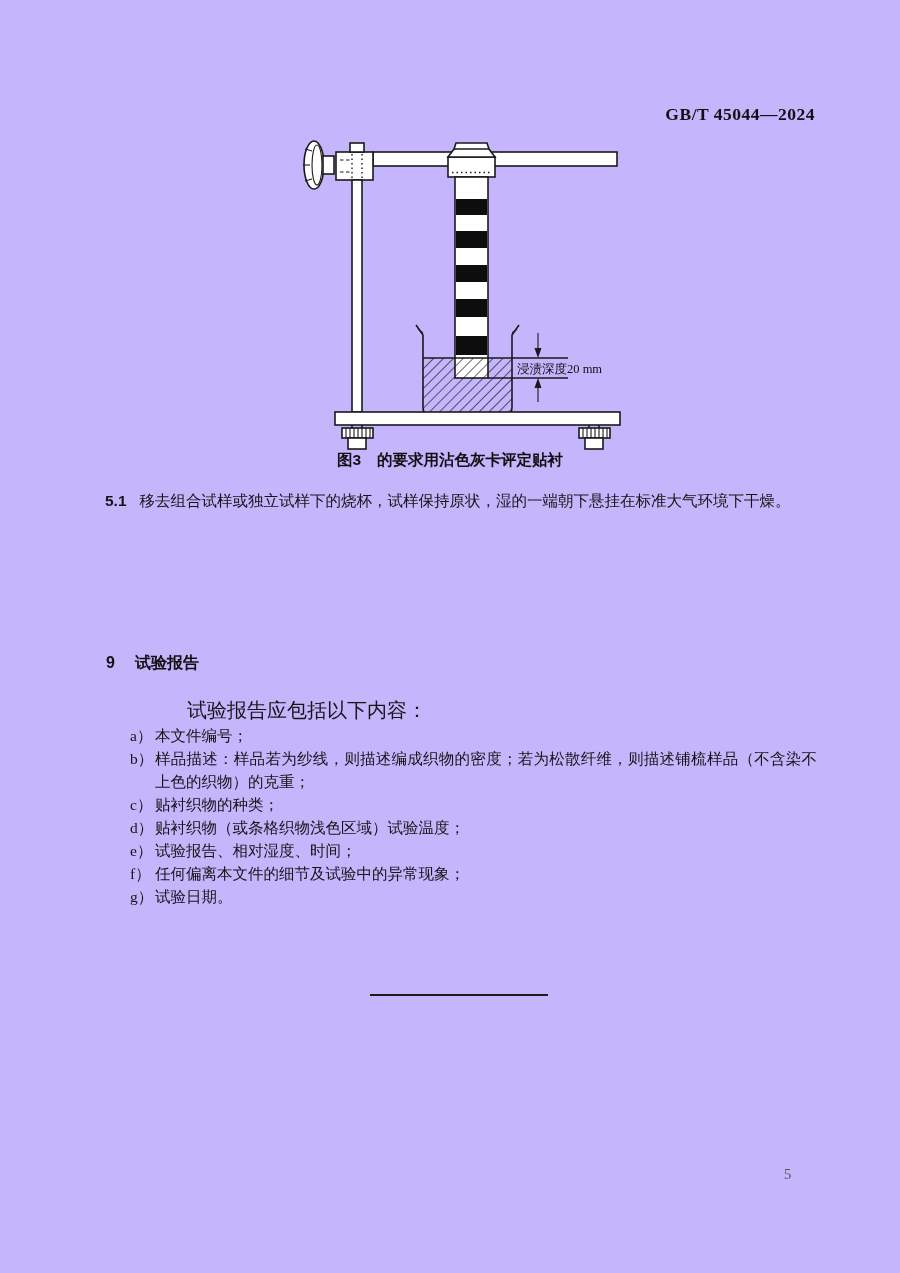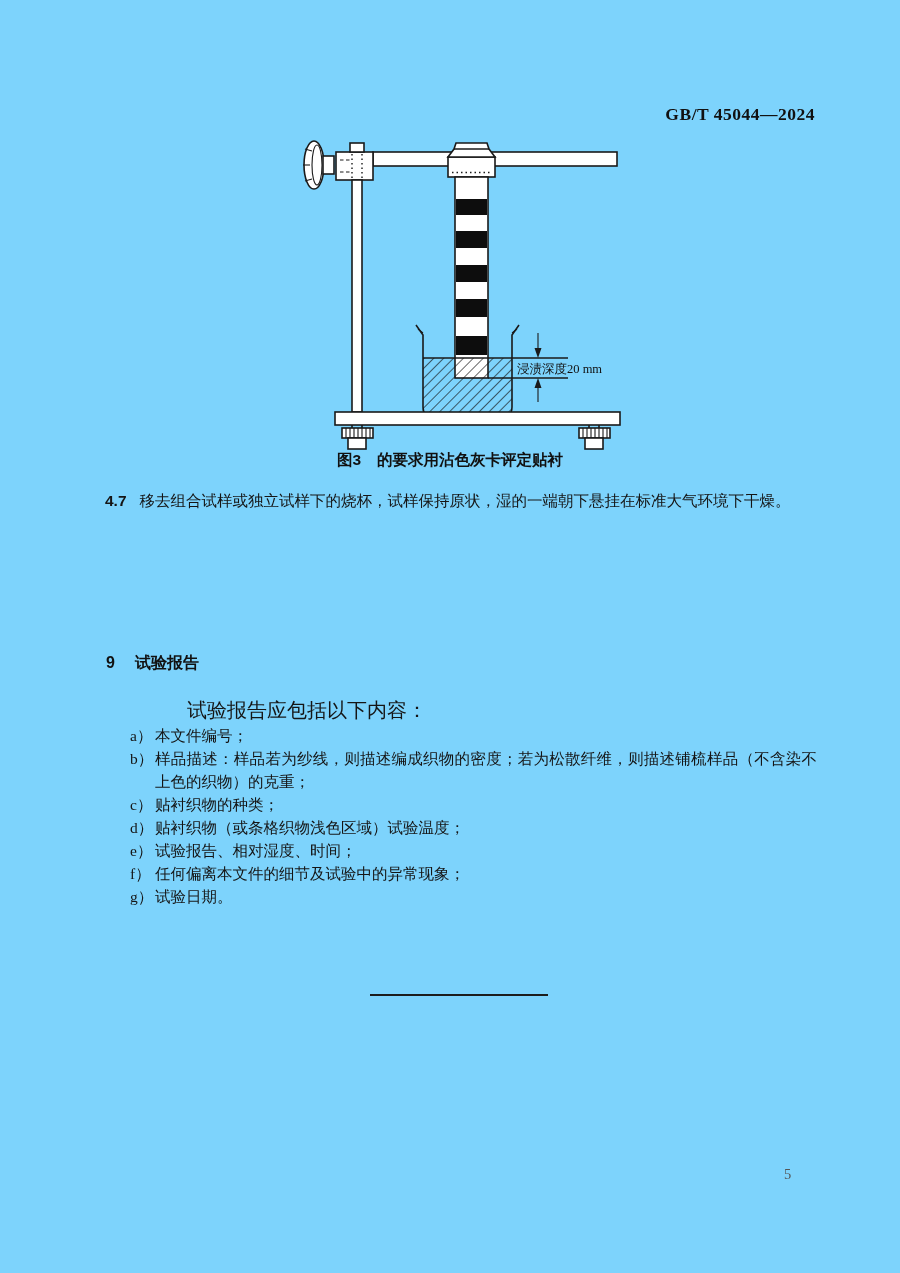--- a/index.html
+++ b/index.html
@@ -1,20 +1,20 @@
 <!DOCTYPE html>
 <html><head>
 <meta charset="utf-8">
 <style>
   * { margin:0; padding:0; box-sizing:border-box; }
   html,body { background:#ffffff; }
   .page {
     position:relative;
     width:900px; height:1273px;
-    background:#7dd3fc;
+    background:#c4b5fd;
     font-family:"Liberation Serif","DejaVu Serif",serif;
     color:#1a1a1a;
     overflow:hidden;
   }
   .std-code {
     position:absolute; top:104px; right:85px;
     font-family:"Liberation Serif","DejaVu Serif",serif;
     font-weight:bold; font-size:17.5px; letter-spacing:.5px;
     color:#111;
   }
@@ -167,21 +167,21 @@
         <rect class="fillw" x="295" y="303" width="18" height="11"></rect>
       </g>
     </svg>
   </div>
 
   <div class="figure-caption">
     <span class="cap-label">图3</span><span>的要求用沾色灰卡评定贴衬</span>
   </div>
 
   <div class="clauses">
-    <p><span class="clause-num">4.7</span><span>移去组合试样或独立试样下的烧杯，试样保持原状，湿的一端朝下悬挂在标准大气环境下干燥。</span></p>
+    <p><span class="clause-num">5.1</span><span>移去组合试样或独立试样下的烧杯，试样保持原状，湿的一端朝下悬挂在标准大气环境下干燥。</span></p>
   </div>
 
   <div class="sec-heading">
     <span class="sec-num">9</span><span>试验报告</span>
   </div>
 
   <div class="intro">试验报告应包括以下内容：</div>
 
   <ul class="report-list">
     <li>

